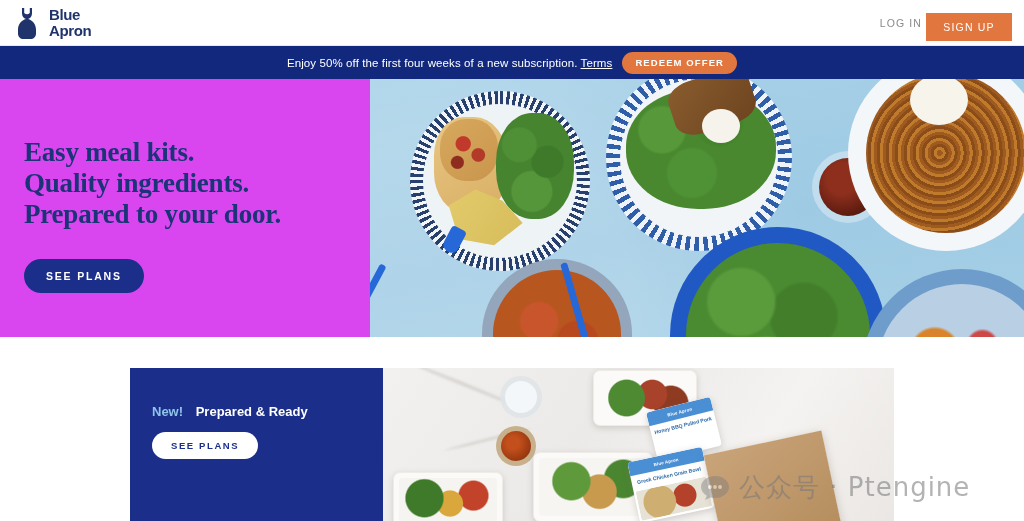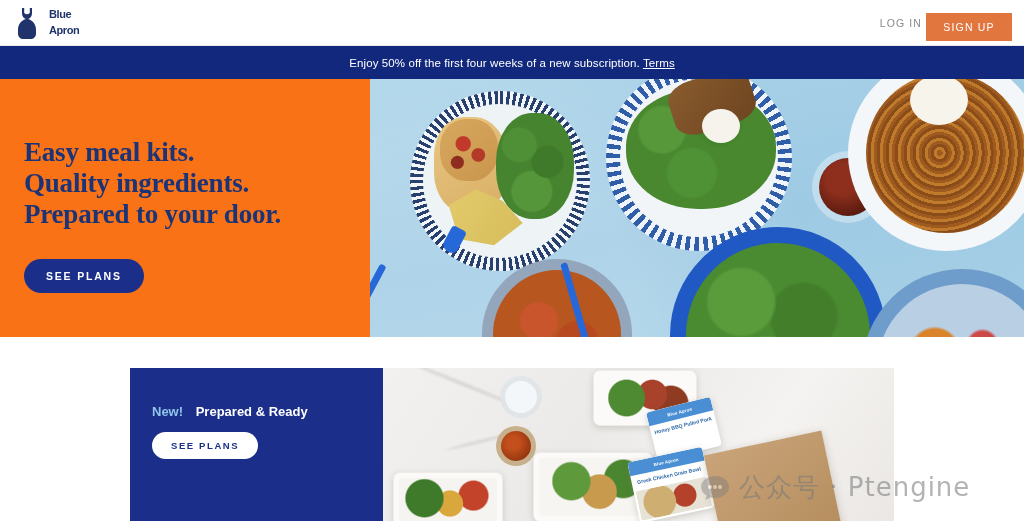--- a/index.html
+++ b/index.html
@@ -18,21 +18,21 @@
     display: flex; align-items: center;
     border-bottom: 1px solid #e9e9e9;
   }
   .logo-wrap {
     display: flex; align-items: center; margin-left: 12px; gap: 7px;
   }
   .logo-mark { width: 30px; height: 32px; display:block; }
   .logo-text {
     font-family: "Liberation Sans", sans-serif;
     color: #20336b; font-weight: bold;
-    font-size: 11px; line-height: 15.5px; letter-spacing: -0.4px;
+    font-size: 15px; line-height: 15.5px; letter-spacing: -0.4px;
   }
   .nav { display: flex; align-items: center; margin-left: 30px; gap: 0; }
   .nav-item {
     color: #8a8a8a; font-size: 10.5px; letter-spacing: 1.1px;
     text-transform: uppercase; padding: 0 15px; cursor: pointer;
     white-space: nowrap;
   }
   .header-right {
     position: absolute; right: 12px; top: 0; height: 46px;
     display: flex; align-items: center; gap: 0;
@@ -60,21 +60,21 @@
   .redeem-btn {
     background: #e2763f; color: #fff; border: none; border-radius: 14px;
     height: 22px; padding: 0 13px; font-size: 9.5px; letter-spacing: 1.1px;
     text-transform: uppercase; cursor: pointer; font-family: "Liberation Sans", sans-serif;
     font-weight: bold;
   }
 
   
   .hero {
     position: absolute; top: 79px; left: 0; width: 1024px; height: 258px;
-    background: #f97316; overflow: hidden;
+    background: #d946ef; overflow: hidden;
   }
   .hero-photo {
     position: absolute; top: 0; left: 370px; width: 654px; height: 258px;
     overflow: hidden;
     background:
       radial-gradient(circle at 12% 96%, rgba(255,255,255,.18) 0 30%, transparent 60%),
       linear-gradient(170deg, #a9d2e8 0%, #9ecae4 55%, #a6d0e6 100%);
   }
   .hero-copy { position: absolute; left: 24px; top: 58px; }
   .hero-title {
@@ -187,20 +187,21 @@
       <div class="login-link">LOG IN</div>
       <button class="signup-btn">SIGN UP</button>
     </div>
   </div>
 
   <div class="banner">
     <div class="banner-text">
       <span>Enjoy 50% off the first four weeks of a new subscription.</span>
       <span class="terms">Terms</span>
     </div>
+    <button class="redeem-btn">REDEEM OFFER</button>
   </div>
 
   <div class="hero">
 
     <div class="hero-photo">
 
       <div class="dish" style="left:40px; top:12px; width:180px; height:180px;
                   background:repeating-conic-gradient(from 0deg, #27406e 0deg 2.2deg, #f3f6f8 2.2deg 4.4deg);">
         <div style="position:absolute; inset:13px; border-radius:50%; background:#eef3f6;"></div>
         <div style="position:absolute; left:24px; top:26px; width:74px; height:96px; border-radius:40% 46% 44% 42%; background:linear-gradient(150deg,#e8c784,#d9ae64);"></div>

